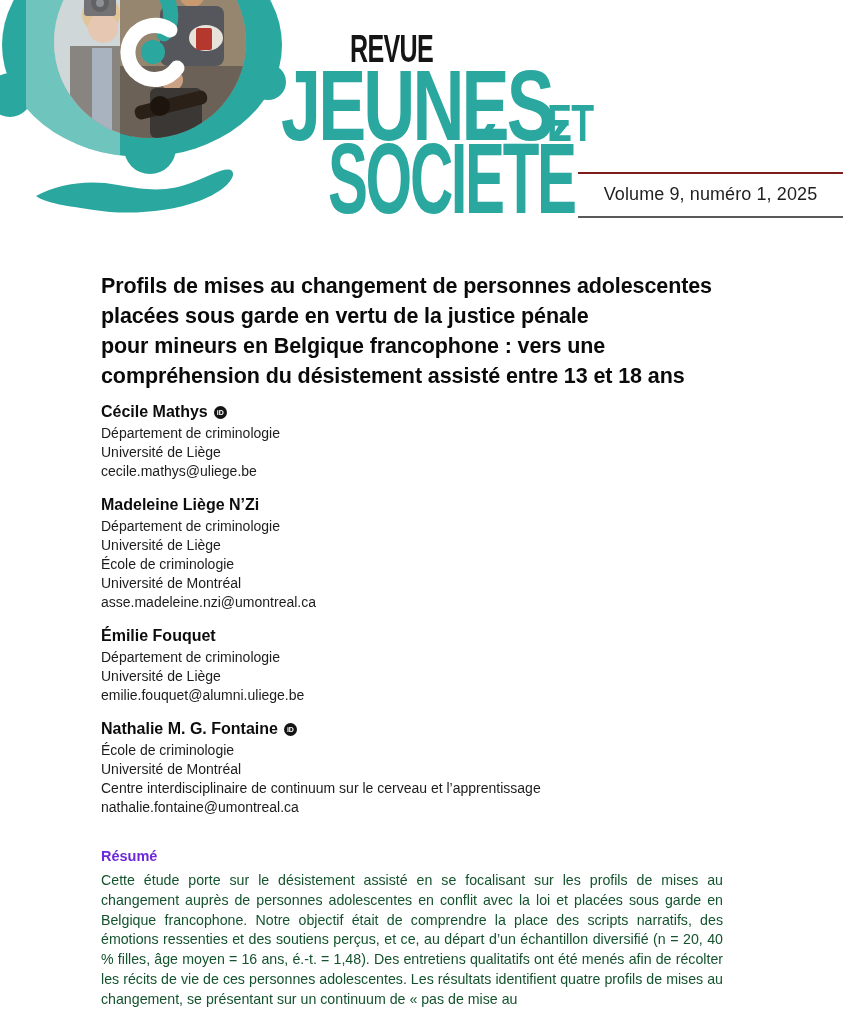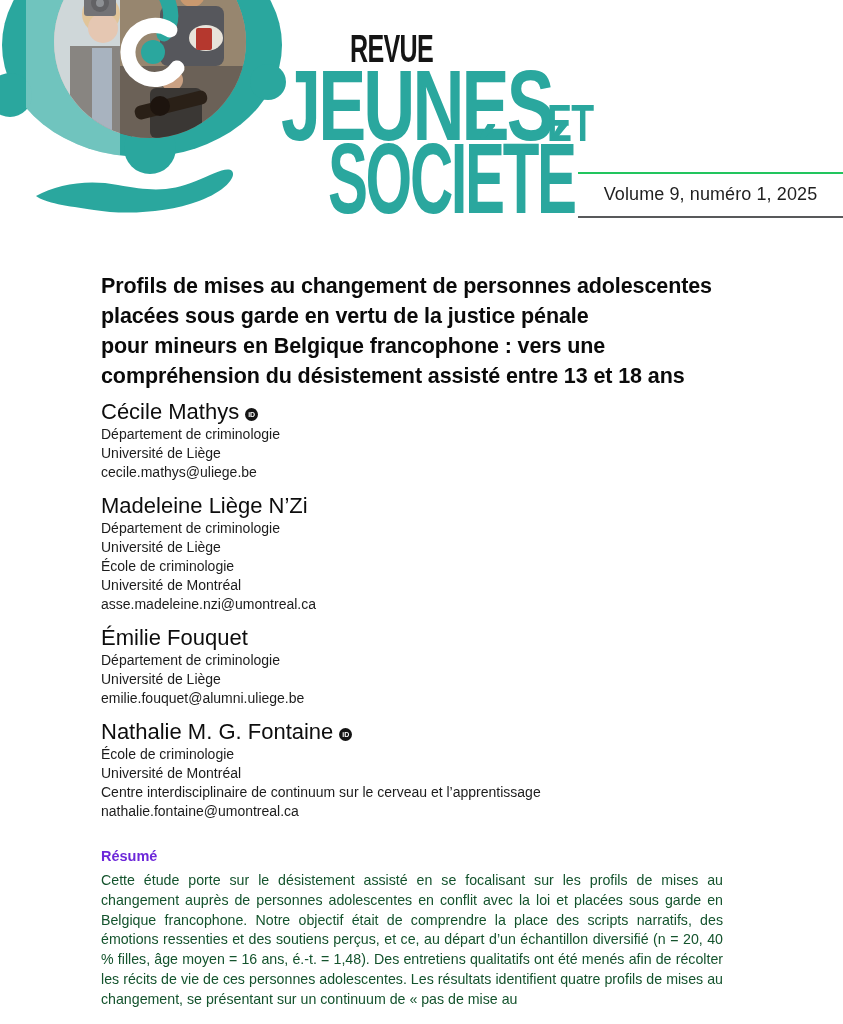--- a/index.html
+++ b/index.html
@@ -13,32 +13,32 @@
     position:absolute;font-weight:700;line-height:1;white-space:nowrap;
     transform-origin:top left;
   }
   .revue{left:350px;top:30px;font-size:38px;letter-spacing:-1px;transform:scaleX(0.66);color:#151515;}
   .jeunes{left:281px;top:55px;font-size:100px;letter-spacing:-4px;transform:scaleX(0.72);}
   .et{left:547px;top:97px;font-size:52px;letter-spacing:-1px;transform:scaleX(0.72);}
   .societe{left:328px;top:128px;font-size:100px;letter-spacing:-4px;transform:scaleX(0.60);}
   .teal{color:#2aa79e;}
   .volume-box{
     position:absolute;left:578px;right:0;top:172px;
-    border-top:2px solid #22c55e;border-bottom:2px solid #58595b;
+    border-top:2px solid #7f1d1d;border-bottom:2px solid #58595b;
     padding:10px 0 11px;text-align:center;
     font-size:18px;color:#1f1f1f;letter-spacing:0.1px;
   }
   
   .main{position:absolute;left:101px;top:0;width:622px;height:1024px;}
   .title{position:absolute;left:0;top:271px;}
   .title-line{font-size:21.5px;font-weight:700;line-height:30px;color:#0a0a0a;letter-spacing:-0.1px;}
   .authors{position:absolute;left:0;top:402px;}
   .author{margin-bottom:14px;}
   .author-name-row{margin-bottom:2px;}
-  .author-name{font-size:22px;font-weight:400;line-height:20px;color:#0d0d0d;}
+  .author-name{font-size:16px;font-weight:700;line-height:20px;color:#0d0d0d;}
   .orcid{
     display:inline-block;width:13px;height:13px;border-radius:50%;
     background:#141414;color:#ffffff;font-size:7px;font-weight:700;
     font-style:normal;text-align:center;line-height:13px;vertical-align:2px;margin-left:6px;
   }
   .affil{font-size:14px;line-height:19px;color:#1c1c1c;}
   .abstract{position:absolute;left:0;top:848px;width:622px;}
   .abstract h2{font-size:14.5px;font-weight:700;margin:0;color:#6d28d9;}
   .abstract p{font-size:14.2px;line-height:19.8px;text-align:justify;margin:7px 0 0;color:#14532d;}
 </style>

